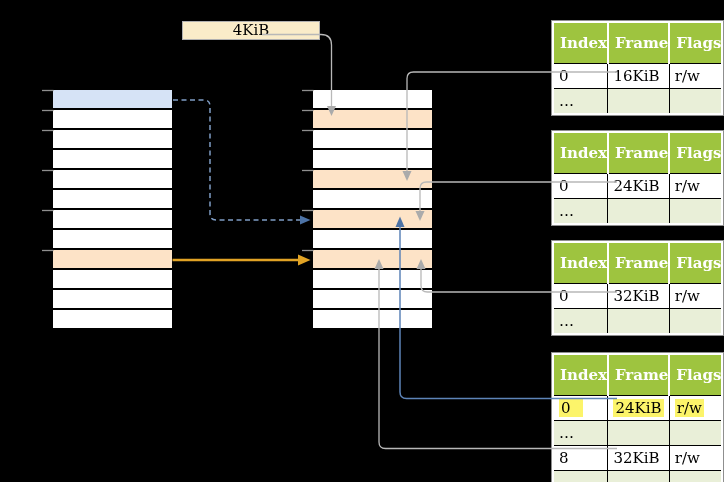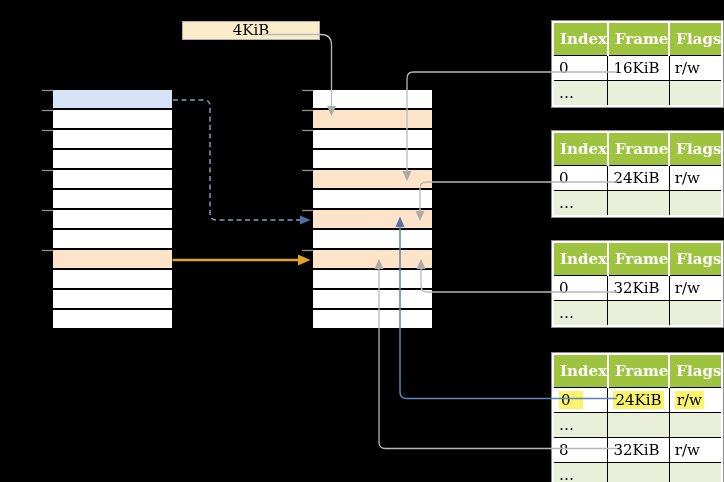--- a/index.html
+++ b/index.html
@@ -20,21 +20,21 @@
   #vm { left:53px; }
   #pm { left:313px; }
   
   .pt {
     position:absolute; left:551px; background:#fff;
     border:1px solid #8f8f8f; padding:2px;
   }
   #pt1 { top:20px; } #pt2 { top:130px; } #pt3 { top:240px; } #pt4 { top:352px; }
   .pt table { border-collapse:collapse; table-layout:fixed; }
   .pt th {
-    box-sizing:border-box; height:32px; text-align:left;
+    box-sizing:border-box; height:40px; text-align:left;
     color:#fff; font-weight:bold; font-size:15px; padding:0 0 0 6px;
     border-right:2px solid #fff;
   }
   .pt th:last-child { border-right:none; }
   .pt td {
     box-sizing:border-box; height:25px; font-size:15px; color:#000;
     padding:0 0 0 5px; border-top:1px solid #000; border-right:1px solid #000;
     background:#fff;
   }
   .pt td:last-child { border-right:none;margin-left:19px; }

